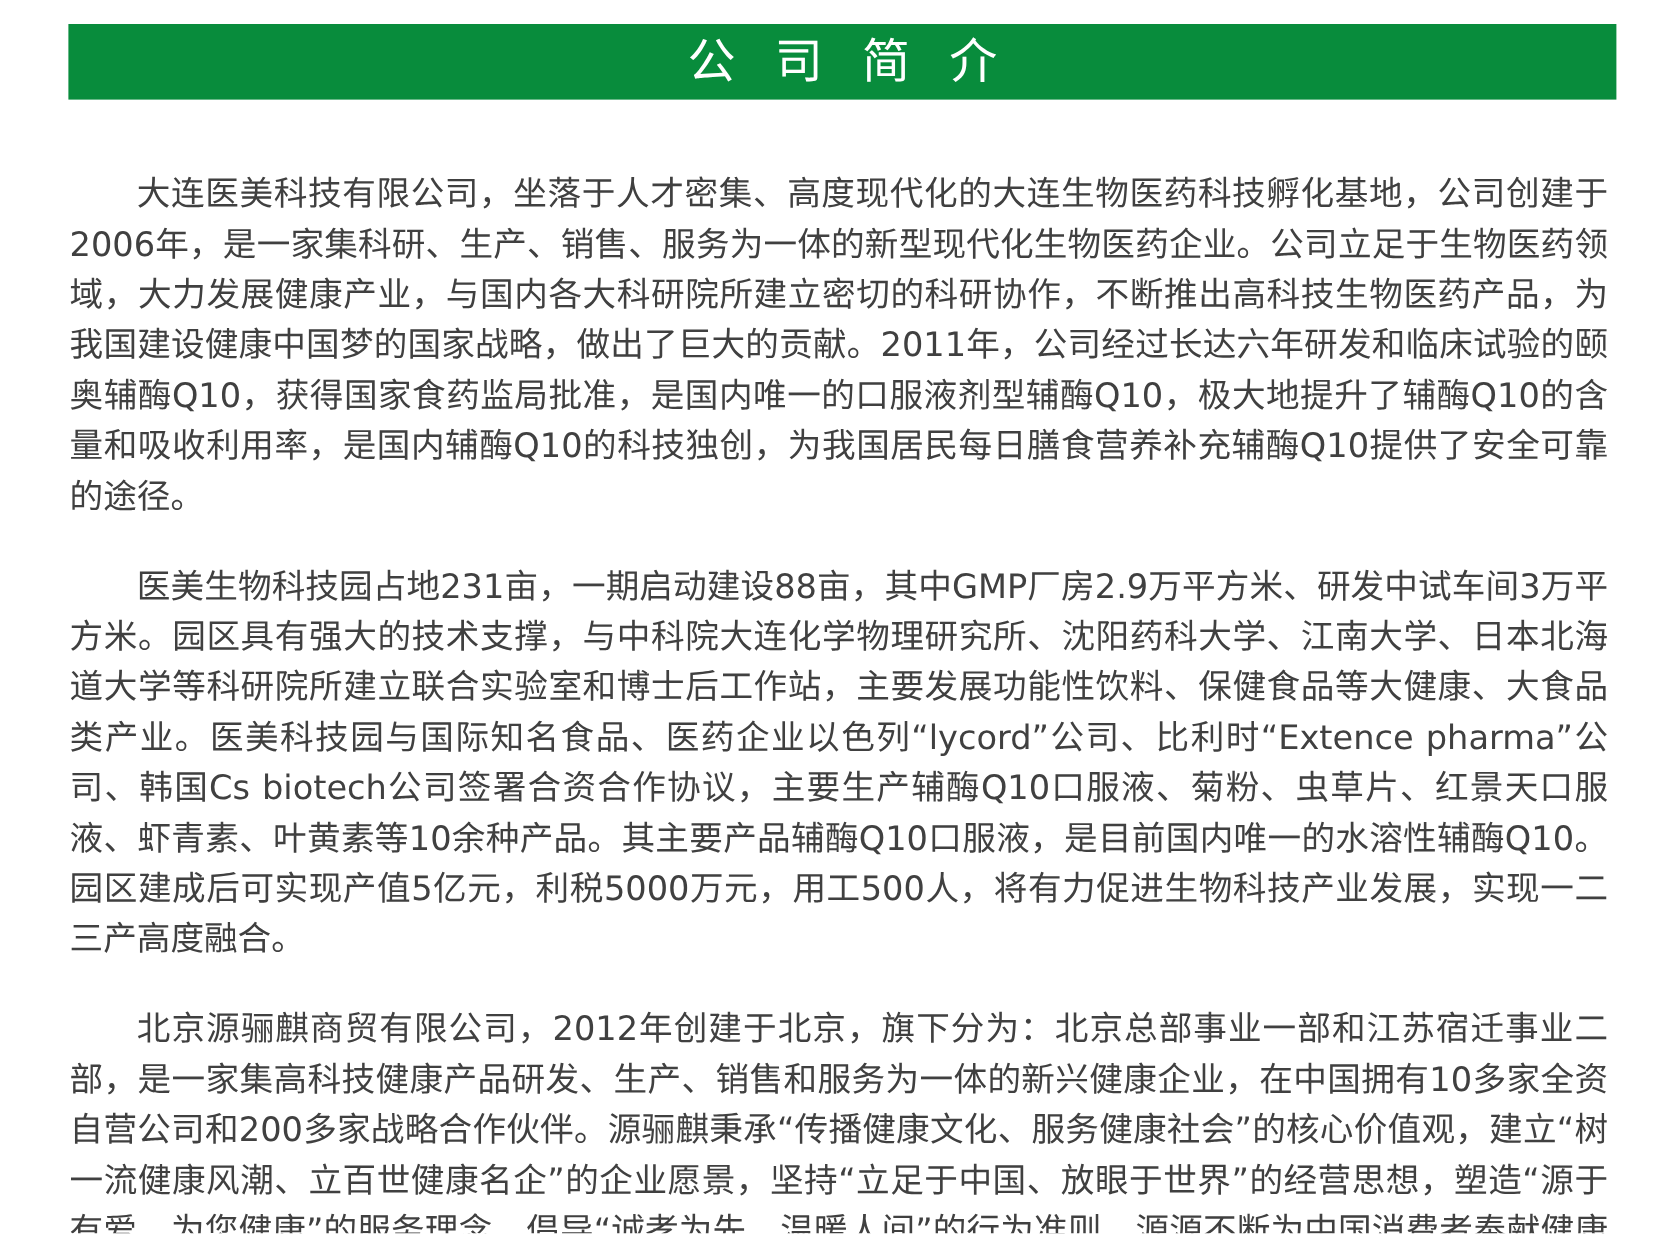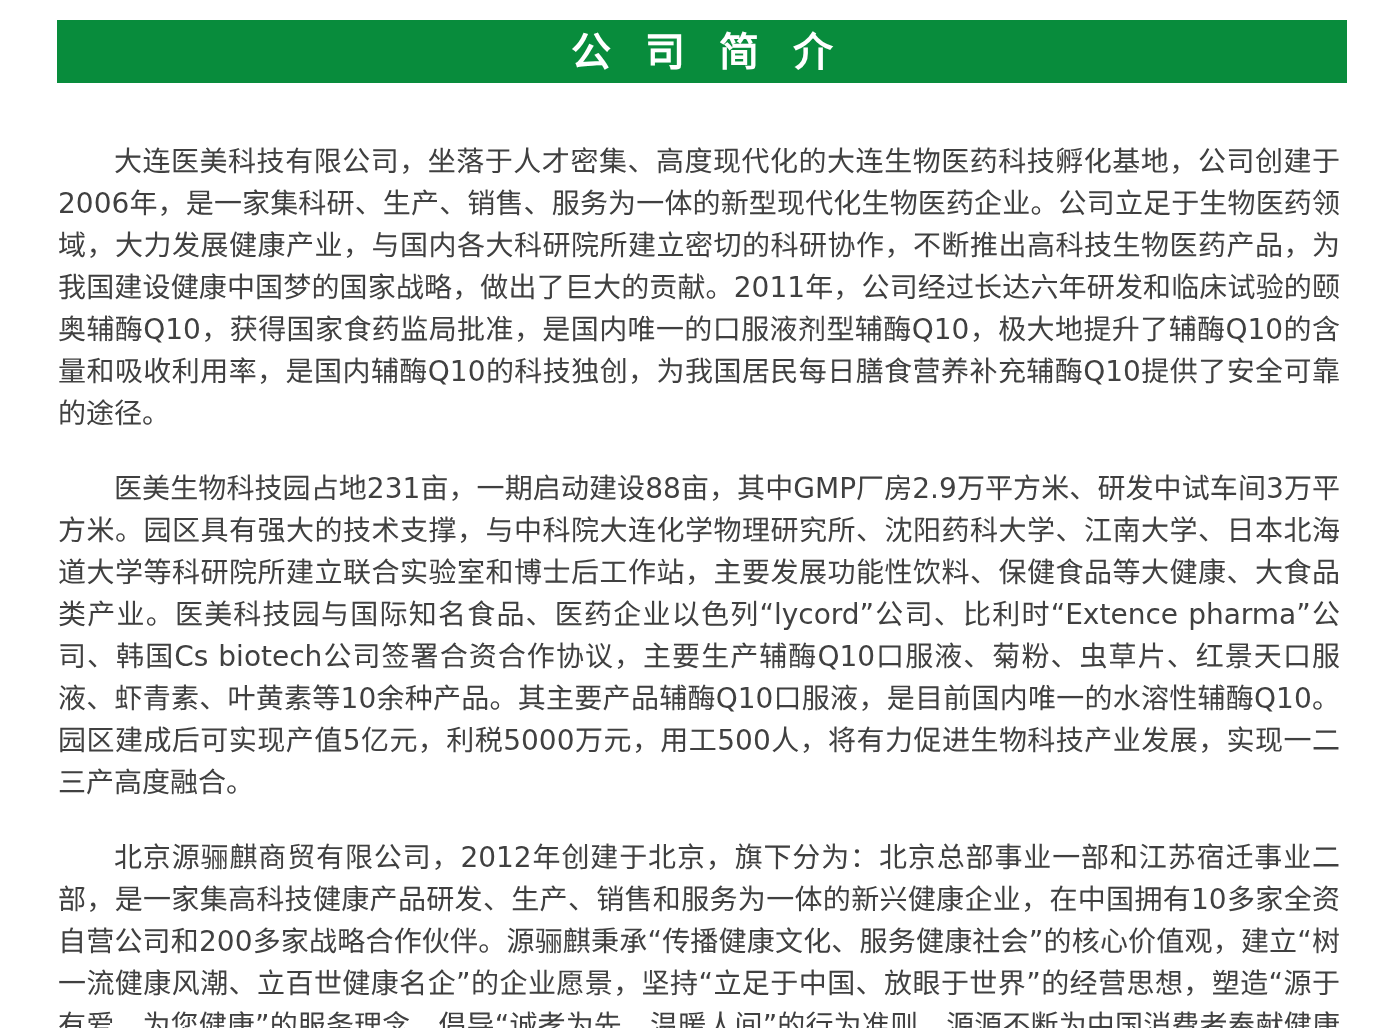--- a/index.html
+++ b/index.html
@@ -30,21 +30,21 @@
     height: 63px;
     background: var(--banner-green);
     display: flex;
     align-items: center;
     justify-content: center;
   }
   .banner-title {
     margin: 4px;
     color: var(--title-text-color);
     font-size: 40px;
-    font-weight: bold;
+    font-weight: normal;
     letter-spacing: 10px;
     white-space: nowrap;
     line-height: 1;
     text-indent: 10px; 
   }
   .content {
     position: absolute;
     left: 58px;
     top: 141px;
     width: 1282px;

